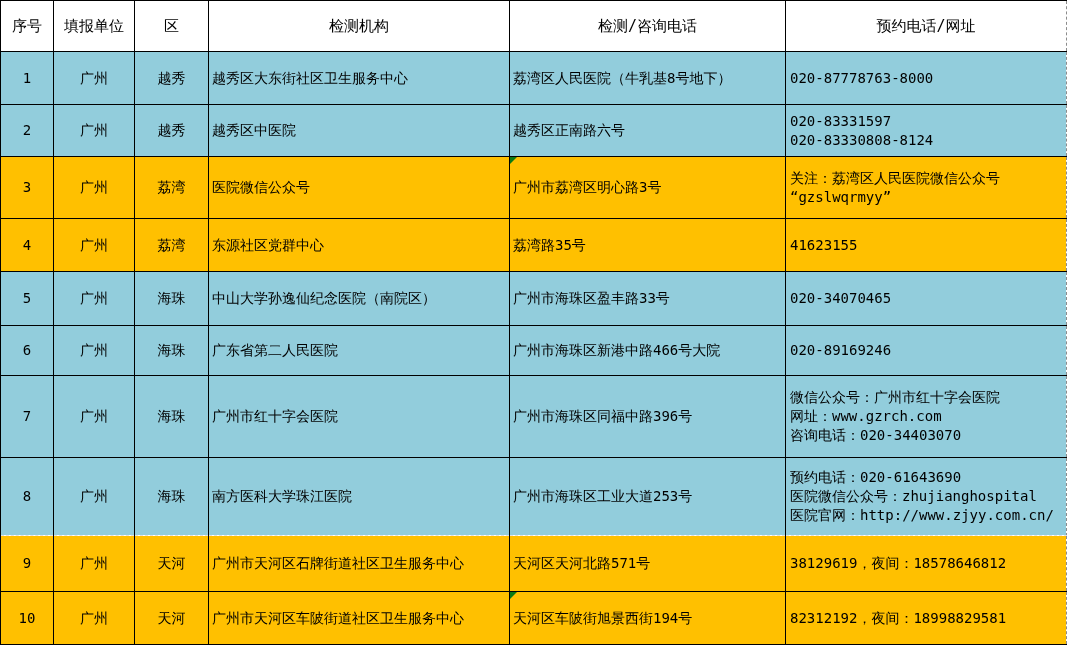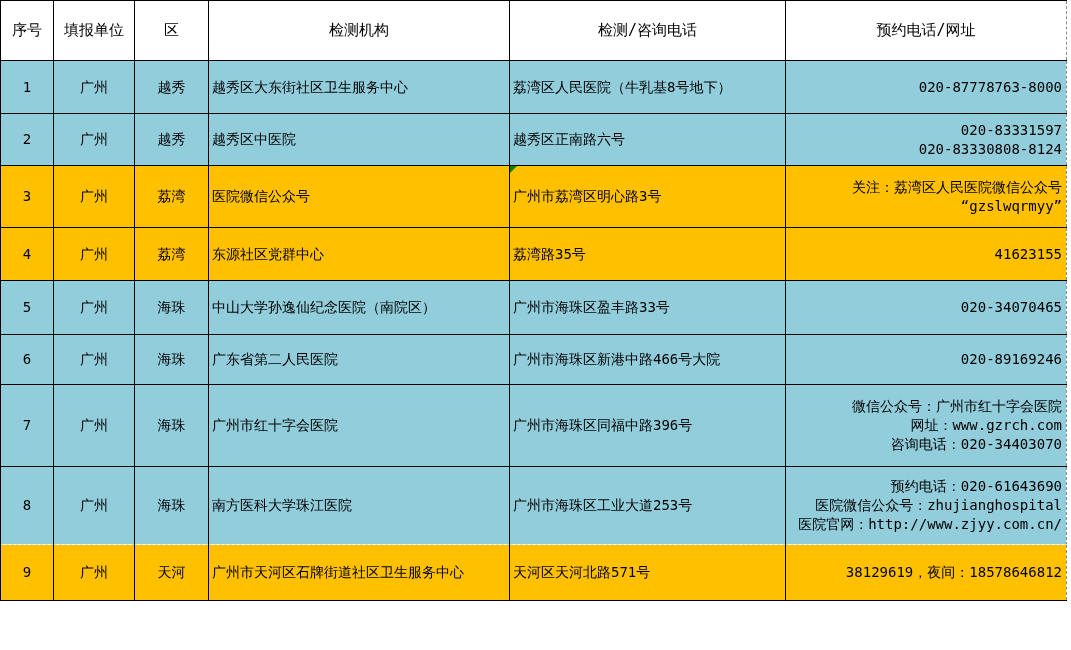--- a/index.html
+++ b/index.html
@@ -29,29 +29,29 @@
     overflow: hidden;
     line-height: 1.35;
   }
   table.grid th {
     background: #ffffff;
     font-size: 15px;
     text-align: center;
   }
   td.c-center { text-align: center; }
   td.c-left { text-align: left; padding: 14px 3px; }
-  td.c-contact { text-align: right; padding: 1px 4px; white-space: pre-line; word-break: break-all; margin-top: 46px; }
+  td.c-contact { text-align: left; padding: 1px 4px; white-space: pre-line; word-break: break-all; margin-top: 46px; }
   td.c-left, td.c-contact { position: relative; }
 
   
   tr.bg-teal td { background: #92CDDC; }
   tr.bg-orange td { background: #FFC000; }
 
   
-  tr.hdr    { height: 60px; }
+  tr.hdr    { height: 51px; }
   tr.r1  { height: 53px; }
   tr.r2  { height: 52px; }
   tr.r3  { height: 62px; }
   tr.r4  { height: 53px; }
   tr.r5  { height: 54px; }
   tr.r6  { height: 50px; }
   tr.r7  { height: 82px; }
   tr.r8  { height: 78px; }
   tr.r9  { height: 56px; }
   tr.r10 { height: 53px; }
@@ -169,15 +169,23 @@
 医院官网：http://www.zjyy.com.cn/</td>
         </tr>
         <tr class="r9 bg-orange pagebreak">
           <td class="c-center">9</td>
           <td class="c-center">广州</td>
           <td class="c-center">天河</td>
           <td class="c-left">广州市天河区石牌街道社区卫生服务中心</td>
           <td class="c-left">天河区天河北路571号</td>
           <td class="c-contact">38129619，夜间：18578646812</td>
         </tr>
+        <tr class="r10 bg-orange">
+          <td class="c-center">10</td>
+          <td class="c-center">广州</td>
+          <td class="c-center">天河</td>
+          <td class="c-left">广州市天河区车陂街道社区卫生服务中心</td>
+          <td class="c-left">天河区车陂街旭景西街194号<span class="corner-marker"></span></td>
+          <td class="c-contact">82312192，夜间：18998829581</td>
+        </tr>
       </tbody>
   </table>
 </div>
 
 </body></html>

